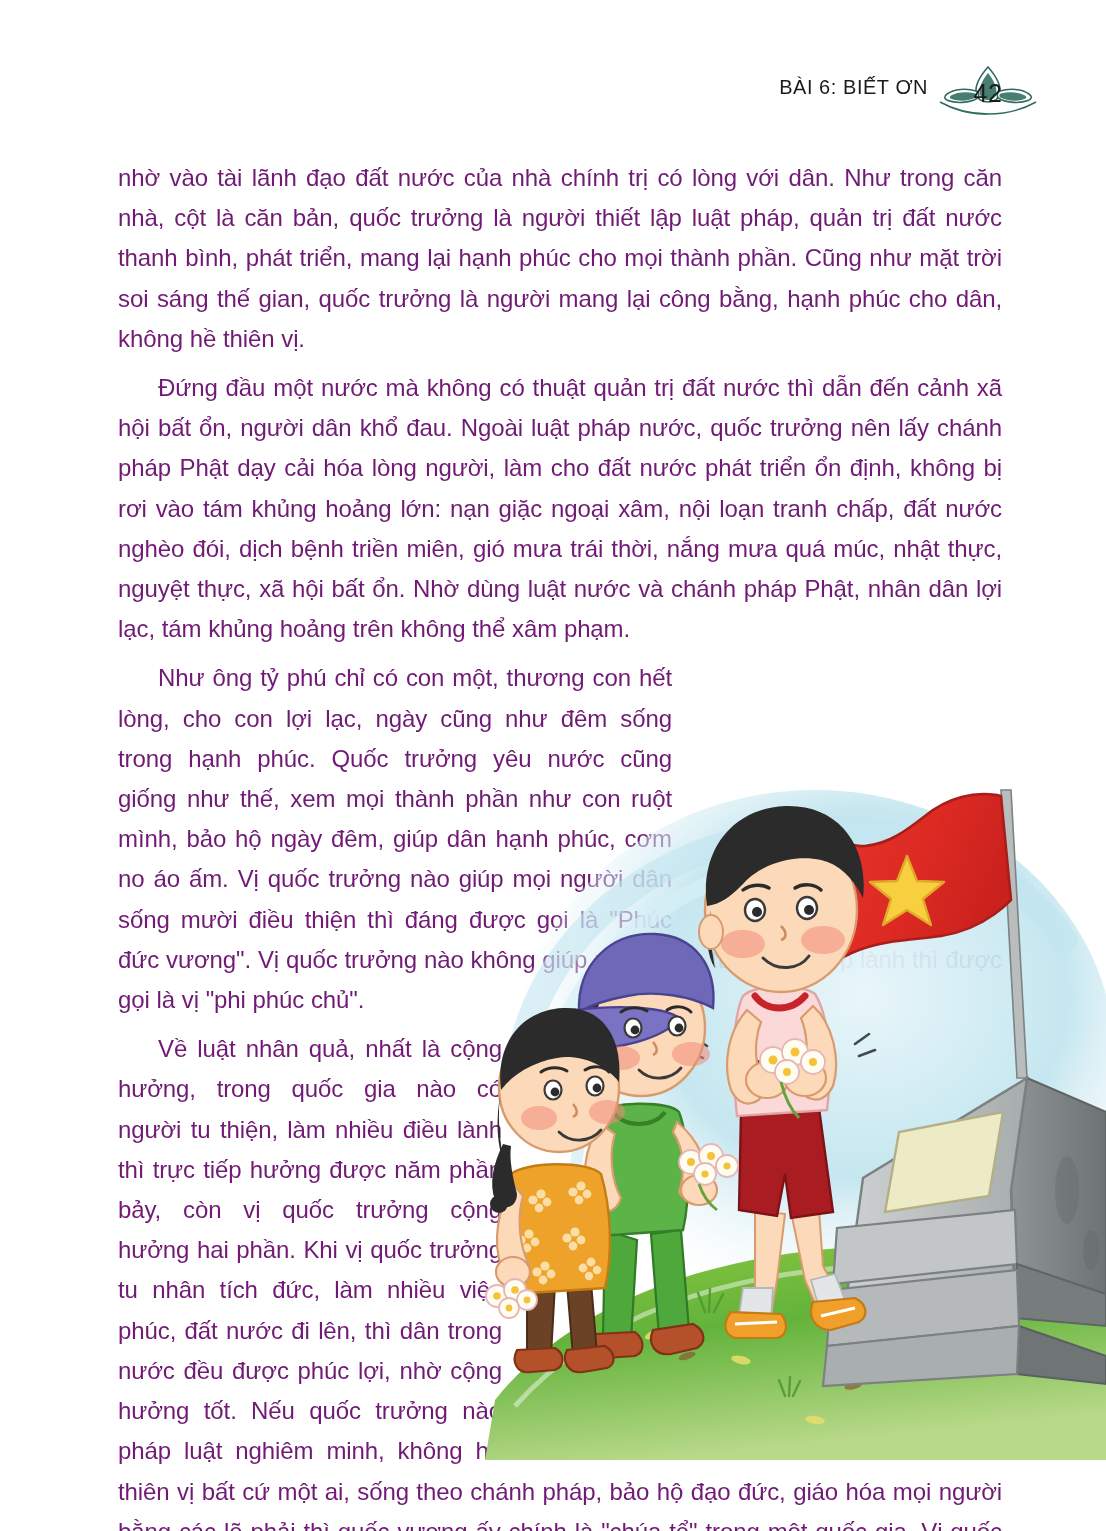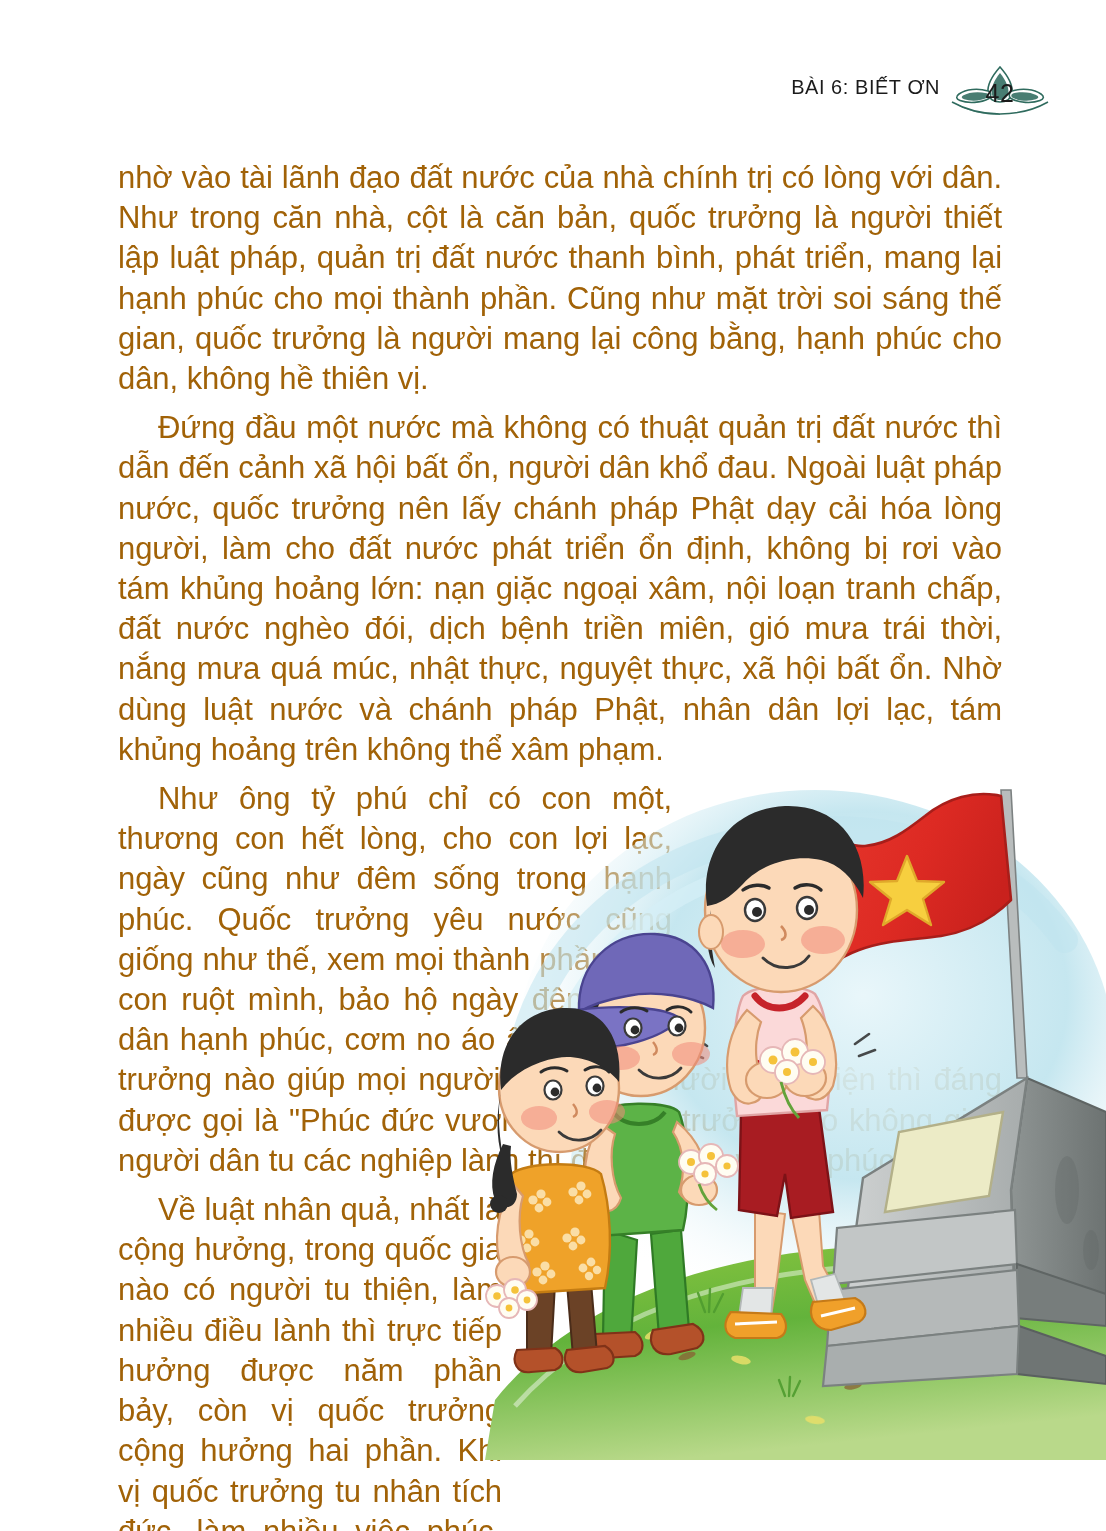--- a/index.html
+++ b/index.html
@@ -15,21 +15,21 @@
     width: 1106px;
     height: 1531px;
     background: #ffffff;
     overflow: hidden;
   }
 
   
   .running-head {
     position: absolute;
     top: 62px;
-    right: 54px;
+    right: 66px;
     display: flex;
     align-items: center;
     height: 50px;
   }
   .running-head-text {
     font-size: 21px;
     letter-spacing: 0.6px;
     color: #1b1b1b;
     font-weight: 400;
     white-space: nowrap;
@@ -61,23 +61,23 @@
 
   
   .textblock {
     position: absolute;
     left: 118px;
     top: 158px;
     width: 884px;
   }
   p.para {
     margin: 0 0 9px 0;
-    font-size: 31px;
+    font-size: 24px;
     line-height: 40.2px;
-    color: #a16207;
+    color: #701a75;
     text-align: justify;
     text-indent: 40px;
     letter-spacing: -0.1px;
     word-spacing: 0.2px;
     hyphens: none;
   }
   p.para.first { text-indent: 0; }
   p.para.last { margin-bottom: 0; }
   .wrap-shim {
     float: right;

